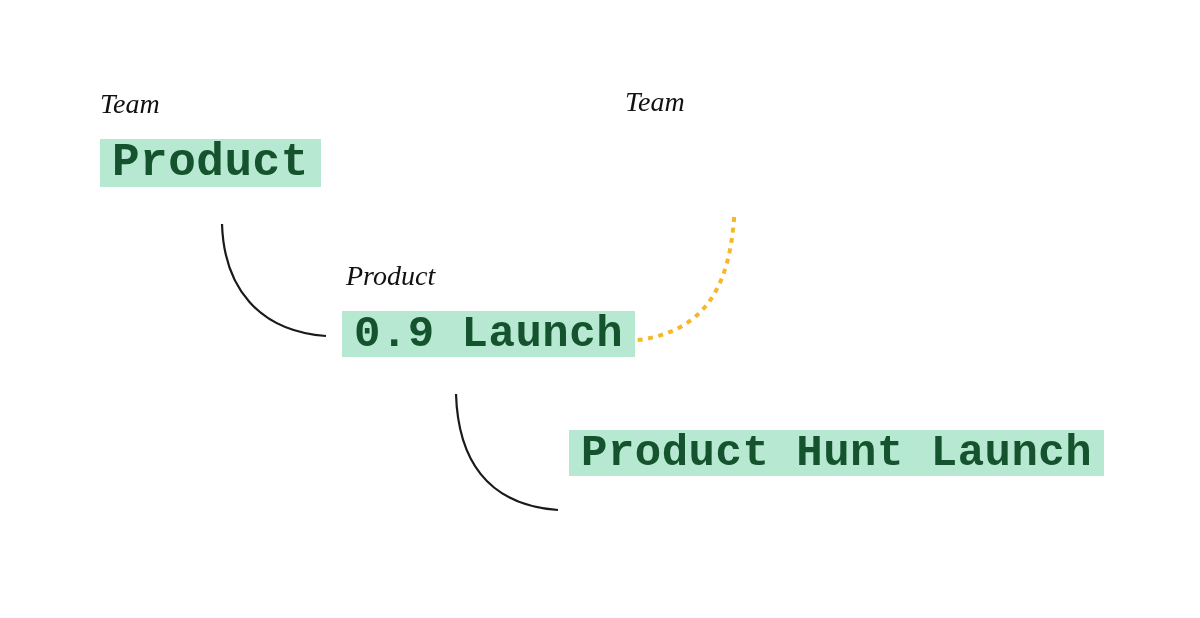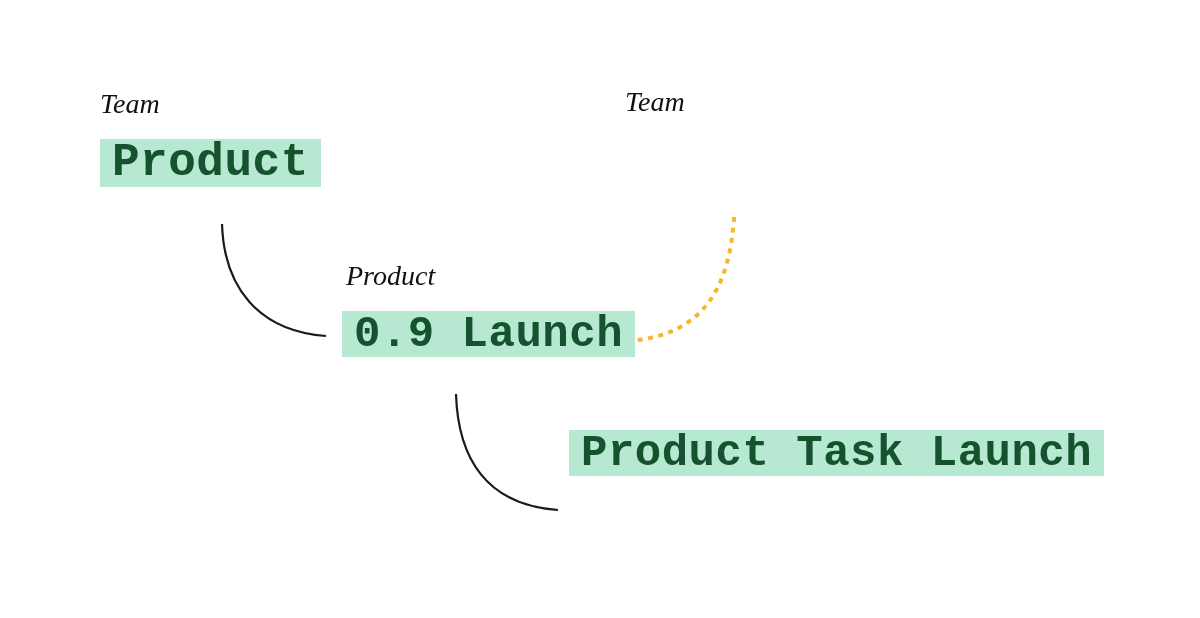--- a/index.html
+++ b/index.html
@@ -82,16 +82,16 @@
   <div class="node" style="left:625px; top:87px;">
     <div class="node-label">Team</div>
   </div>
 
   <div class="node" style="left:342px; top:261px;">
     <div class="node-label label-indent-4">Product</div>
     <div class="node-title" style="background: rgb(183, 232, 209);">0.9 Launch</div>
   </div>
 
   <div class="node" style="left:569px; top:430px;">
-    <div class="node-title" style="background: rgb(183, 232, 209);">Product Task Launch</div>
+    <div class="node-title" style="background: rgb(183, 232, 209);">Product Hunt Launch</div>
   </div>
 
 </div>
 
 </body></html>

